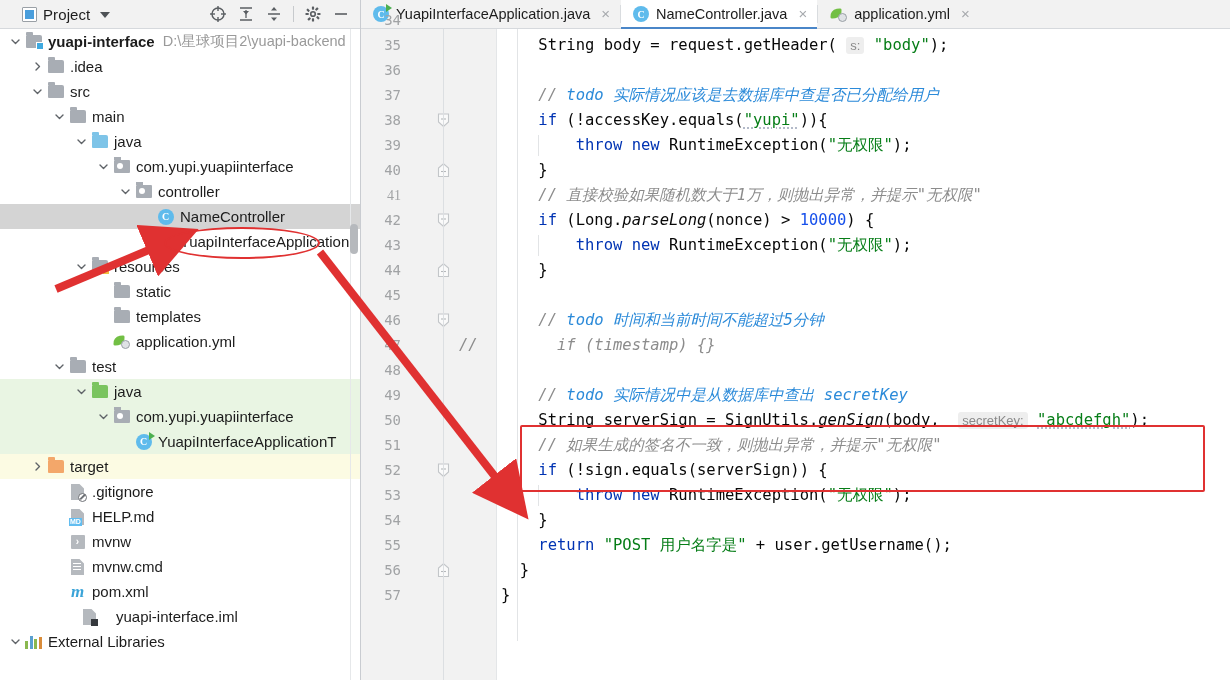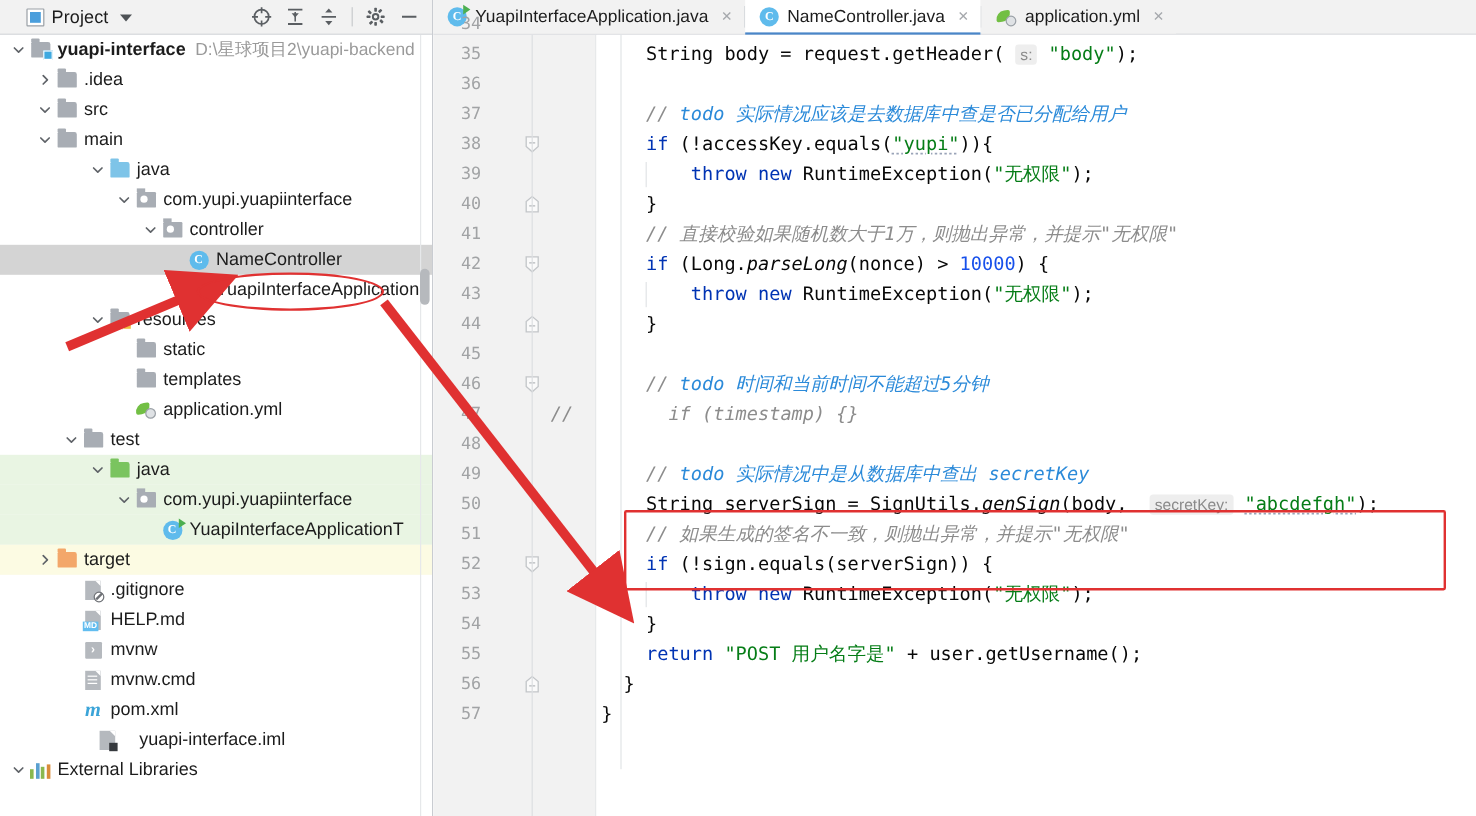--- a/index.html
+++ b/index.html
@@ -479,21 +479,21 @@
           <span class="twist">
             <svg width="11" height="11" viewBox="0 0 11 11">
               <path d="M2 4 L5.5 7.5 L9 4" fill="none" stroke="#5f6368" stroke-width="1.4" stroke-linecap="round" stroke-linejoin="round"></path>
             </svg>
           </span>
           <span class="ficon">
             <span class="fold"></span>
           </span>
           <span class="rlabel">src</span>
         </div>
-        <div class="row" style="padding-left: 28px;">
+        <div class="row" style="padding-left: 50px;">
           <span class="twist">
             <svg width="11" height="11" viewBox="0 0 11 11">
               <path d="M2 4 L5.5 7.5 L9 4" fill="none" stroke="#5f6368" stroke-width="1.4" stroke-linecap="round" stroke-linejoin="round"></path>
             </svg>
           </span>
           <span class="ficon">
             <span class="fold"></span>
           </span>
           <span class="rlabel">main</span>
         </div>
@@ -749,21 +749,21 @@
           </svg>
         </div>
         <div class="lnum" style="top: 104px;">39</div>
         <div class="lnum" style="top: 129px;">40</div>
         <div class="foldmark" style="top: 129px;">
           <svg width="13" height="15" viewBox="0 0 13 15">
             <path d="M1.5 13.5 H11.5 V5 L6.5 0.8 L1.5 5 Z" fill="#fafafa" stroke="#c3c6c9" stroke-width="1.1"></path>
             <line x1="4" y1="8.5" x2="9" y2="8.5" stroke="#b5b8bb" stroke-width="1.1"></line>
           </svg>
         </div>
-        <div class="lnum" style="top: 154px;">41</div>
+        <div class="lnum" style="top: 154px; font-family: Liberation Serif, serif;">41</div>
         <div class="lnum" style="top: 179px;">42</div>
         <div class="foldmark" style="top: 179px;">
           <svg width="13" height="15" viewBox="0 0 13 15">
             <path d="M1.5 1 H11.5 V9 L6.5 13.5 L1.5 9 Z" fill="#fafafa" stroke="#c3c6c9" stroke-width="1.1"></path>
             <line x1="4" y1="6" x2="9" y2="6" stroke="#b5b8bb" stroke-width="1.1"></line>
           </svg>
         </div>
         <div class="lnum" style="top: 204px;">43</div>
         <div class="lnum" style="top: 229px;">44</div>
         <div class="foldmark" style="top: 229px;">

